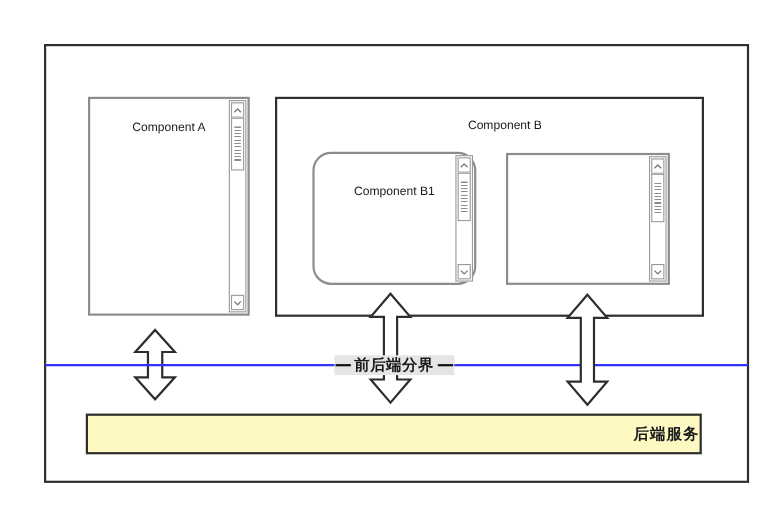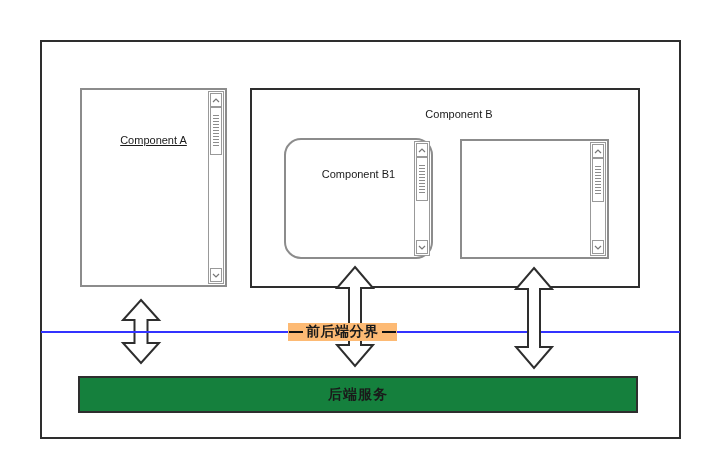--- a/index.html
+++ b/index.html
@@ -28,43 +28,43 @@
   .sb-btn{position:absolute;left:1px;right:1px;height:12px;border:1px solid var(--sb-border);
     background:#fff;display:flex;align-items:center;justify-content:center;}
   .sb-btn.up{top:1px;}
   .sb-btn.down{bottom:1px;}
   .sb-thumb{position:absolute;left:1px;right:1px;border:1px solid var(--sb-border);background:#fff;}
   .sb-grip{position:absolute;left:2px;right:2px;top:7px;bottom:7px;
     background:repeating-linear-gradient(to bottom,#8c8c8c 0 1px,transparent 1px 3px);}
 
   
   .backend-box{position:absolute;left:78px;top:376px;width:560px;height:37px;
-    border:2px solid var(--outline-dark);box-sizing:border-box;background:#15803d;
-    display:flex;align-items:center;justify-content:center;}
+    border:2px solid var(--outline-dark);box-sizing:border-box;background:#fef9c3;
+    display:flex;align-items:center;justify-content:flex-end;}
   .backend-box .cn{font-size:14px;font-weight:bold;letter-spacing:1px;}
 
   
   .overlay{position:absolute;left:0;top:0;width:703px;height:460px;z-index:5;pointer-events:none;}
   .arrow{fill:#ffffff;stroke:var(--outline-dark);stroke-width:2;stroke-linejoin:miter;}
   .blue-line{stroke:var(--boundary-line);stroke-width:2;}
 
-  .boundary-label{position:absolute;top:323px;left:288px;height:18px;z-index:6;
-    display:flex;align-items:center;gap:3px;background:#fdba74;padding:0 1px;text-align:center;}
+  .boundary-label{position:absolute;top:323px;left:304px;height:18px;z-index:6;
+    display:flex;align-items:center;gap:3px;background:#e5e5e5;padding:0 1px;text-align:center;}
   .boundary-label .dash{width:14px;height:2px;background:#111;}
   .boundary-label .cn{font-size:14px;font-weight:bold;white-space:nowrap;letter-spacing:0.5px;}
 </style>
 </head>
 <body>
 
 <div class="canvas">
 
   <div class="outer-rect"></div>
 
   <div class="panel gray" style="left:80px;top:88px;width:147px;height:199px;">
-    <div class="panel-label" style="top:44px;text-decoration:underline;">Component A</div>
+    <div class="panel-label" style="top:20px;">Component A</div>
     <div class="scrollbar">
       <div class="sb-btn up">
         <svg width="8" height="5">
           <polyline points="1,4 4,1 7,4" fill="none" stroke="#777" stroke-width="1.2"></polyline>
           </svg>
       </div>
       <div class="sb-thumb" style="top:15px;height:46px;">
         <div class="sb-grip"></div>
       </div>
       <div class="sb-btn down">

